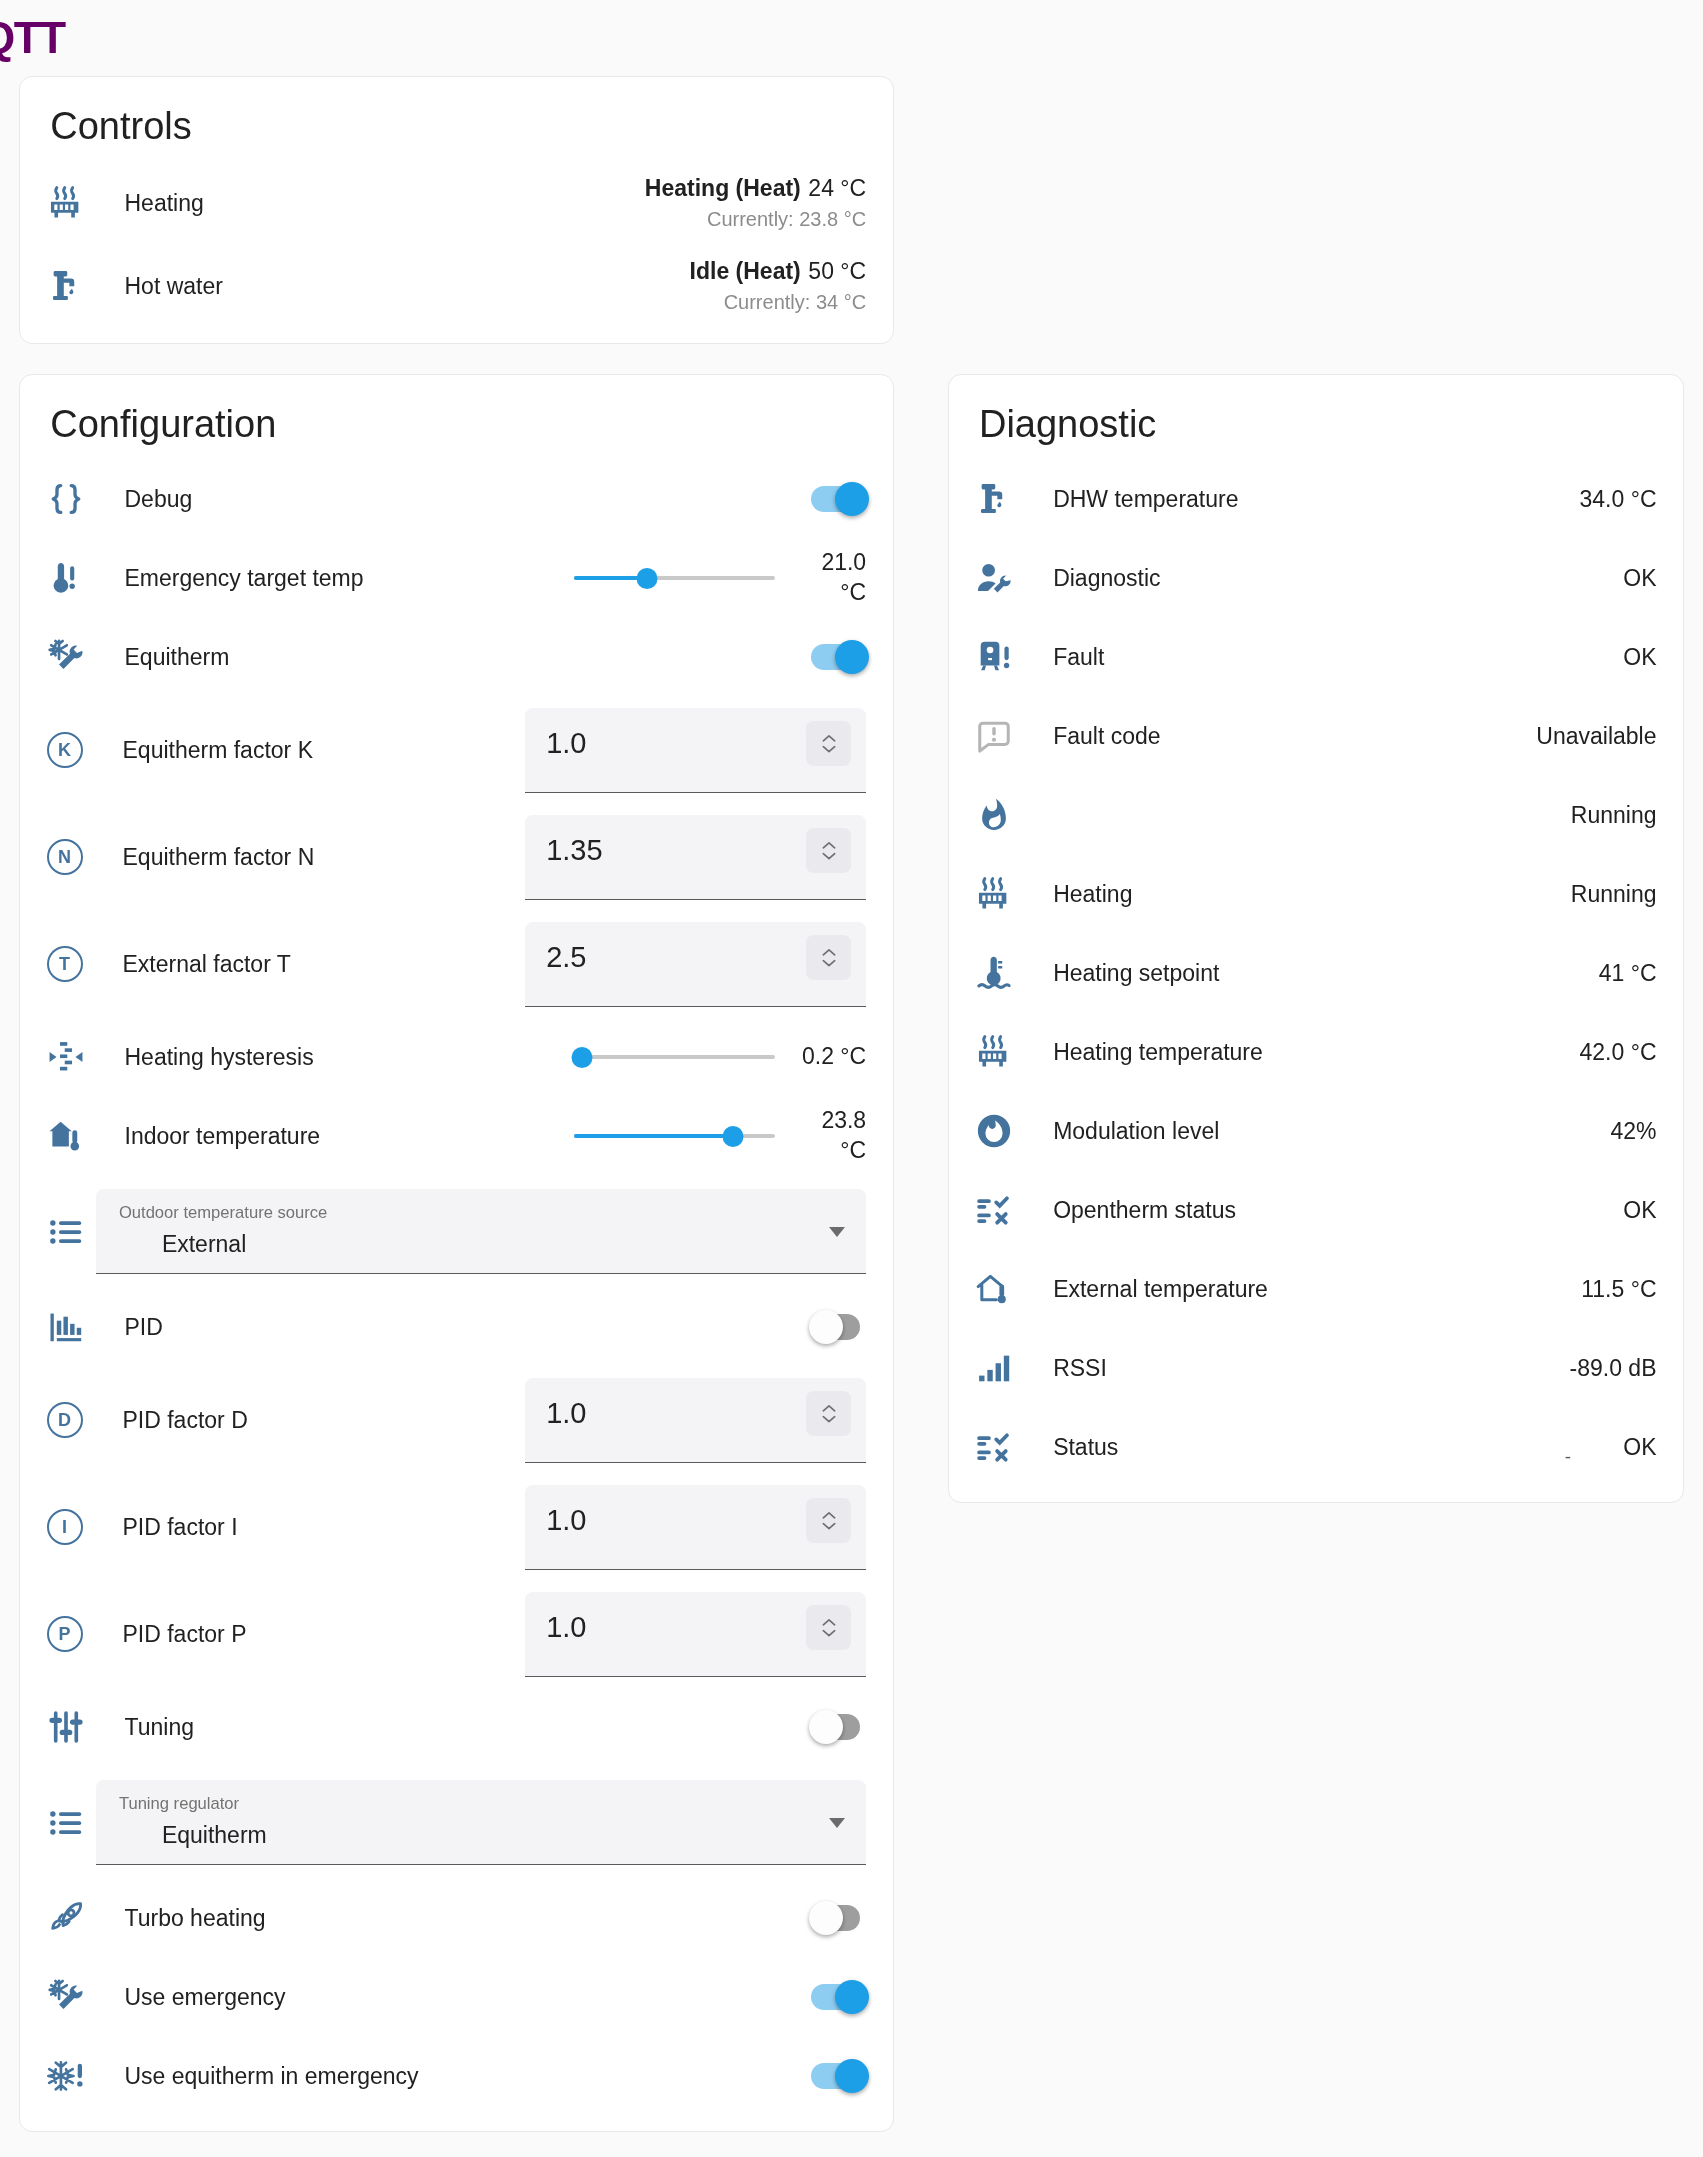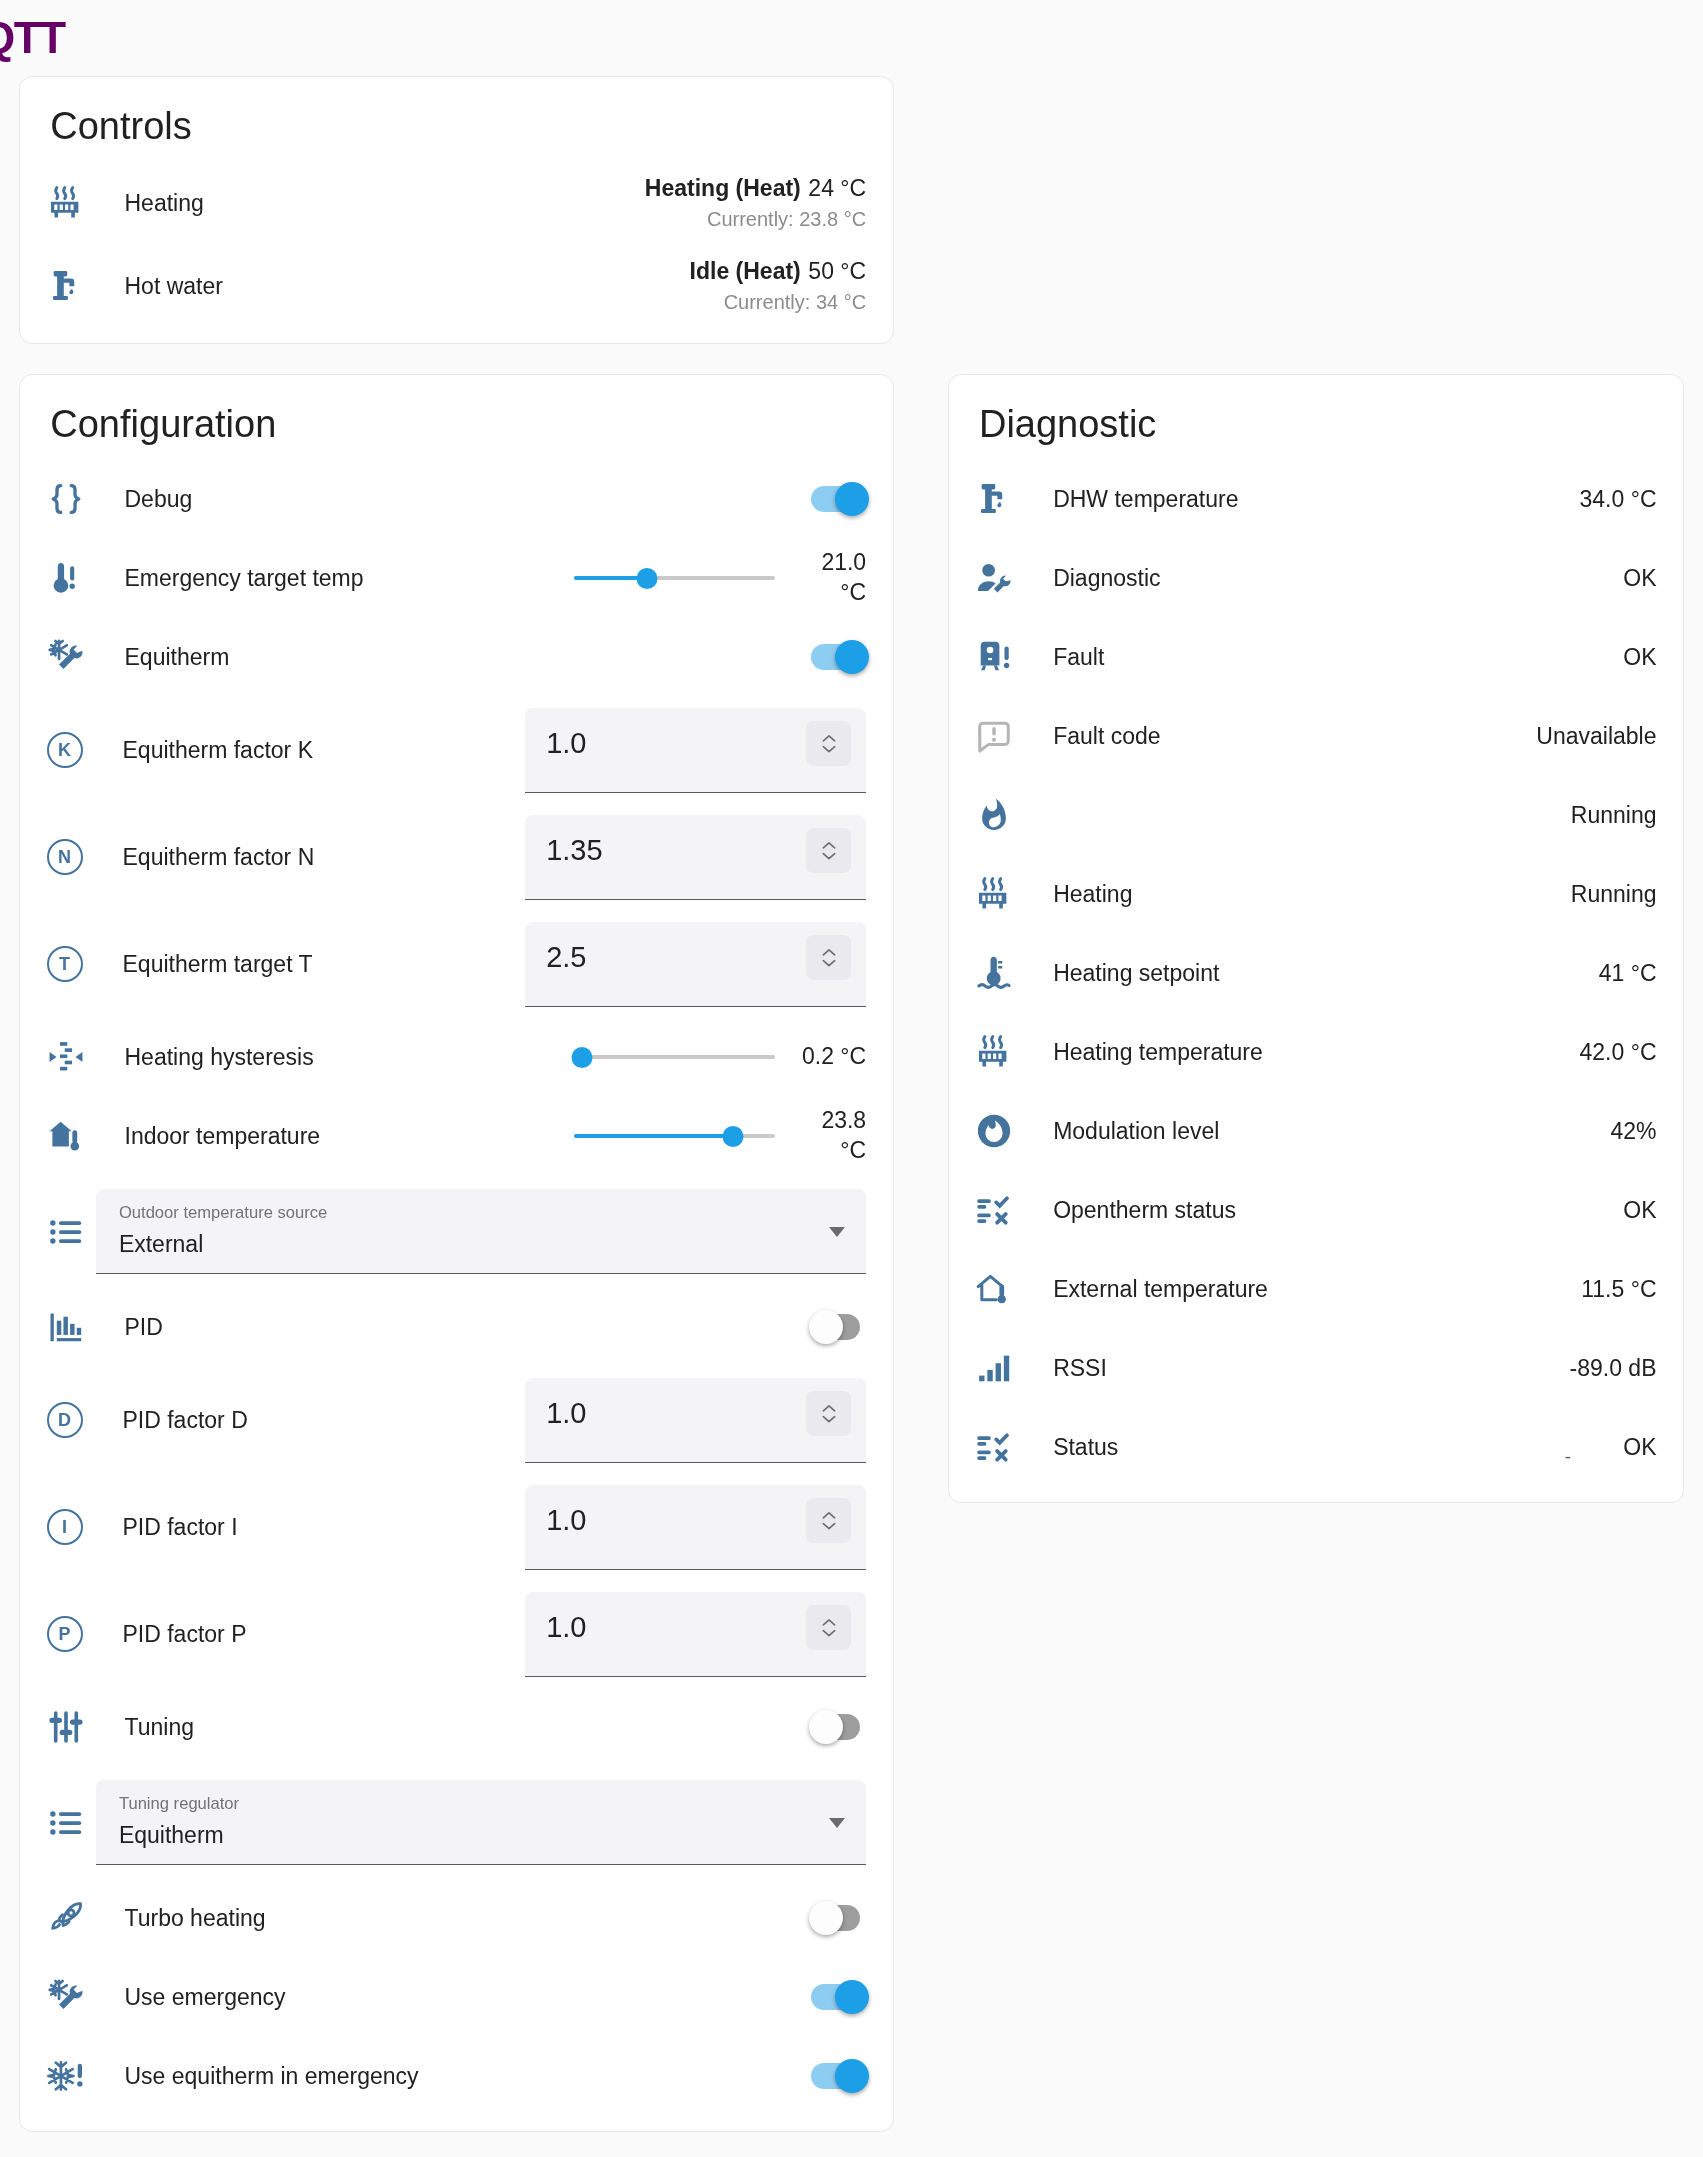--- a/index.html
+++ b/index.html
@@ -68,21 +68,21 @@
     font-size:29px;color:var(--text-primary,#212121);flex:1 1 auto;min-width:0;padding:0;}
   .spinner{width:45px;height:45px;background:var(--stepper-bg,#e9e9ee);border-radius:7.6px;flex:none;
     display:flex;flex-direction:column;align-items:center;justify-content:center;gap:2.8px;}
   .spin-btn{display:flex;cursor:pointer;}
   .spin-btn svg{width:16px;height:8.5px;display:block;}
   
   .selbox{flex:1 1 auto;height:85px;background:var(--field-bg,#f4f4f6);
     border-radius:7.6px 7.6px 0 0;border-bottom:1.4px solid var(--field-border,#5a5a5a);
     position:relative;box-sizing:border-box;padding:14px 57px 0 23px;cursor:pointer;}
   .sel-label{font-size:16.6px;color:var(--float-label,#737373);}
-  .sel-value{font-size:23px;margin-top:7.6px;}
+  .sel-value{font-size:23px;margin-top:7.6px;margin-left:43px;}
   .caret{position:absolute;right:21px;top:38px;width:0;height:0;
     border-left:8.5px solid transparent;border-right:8.5px solid transparent;
     border-top:10.4px solid var(--caret,#6b6b6b);}
   
   .d-row{display:flex;align-items:center;height:79px;cursor:pointer;}
   .d-value{margin-left:auto;font-size:23px;text-align:right;white-space:nowrap;}
   .stray{position:absolute;right:112px;bottom:34px;color:#606060;font-size:19px;}
 </style>
 </head>
 <body>
@@ -214,21 +214,21 @@
                   <span class="spin-btn">
                     <svg viewBox="0 0 16 9">
                       <path d="M2 1.8L8 7l6-5.2" fill="none" stroke="var(--stepper-arrow,#6f6f6f)" stroke-width="1.8" stroke-linecap="round" stroke-linejoin="round"></path>
                     </svg>
                   </span>
                 </div>
               </div>
             </div>
             <div class="row h-num">
               <span class="icon circle-letter">T</span>
-              <span class="label">Equitherm target T</span>
+              <span class="label">External factor T</span>
               <div class="numbox">
                 <input class="numval" value="2.5" style="">
                 <div class="spinner">
                   <span class="spin-btn">
                     <svg viewBox="0 0 16 9">
                       <path d="M2 7.2l6-5.2 6 5.2" fill="none" stroke="var(--stepper-arrow,#6f6f6f)" stroke-width="1.8" stroke-linecap="round" stroke-linejoin="round"></path>
                     </svg>
                   </span>
                   <span class="spin-btn">
                     <svg viewBox="0 0 16 9">

